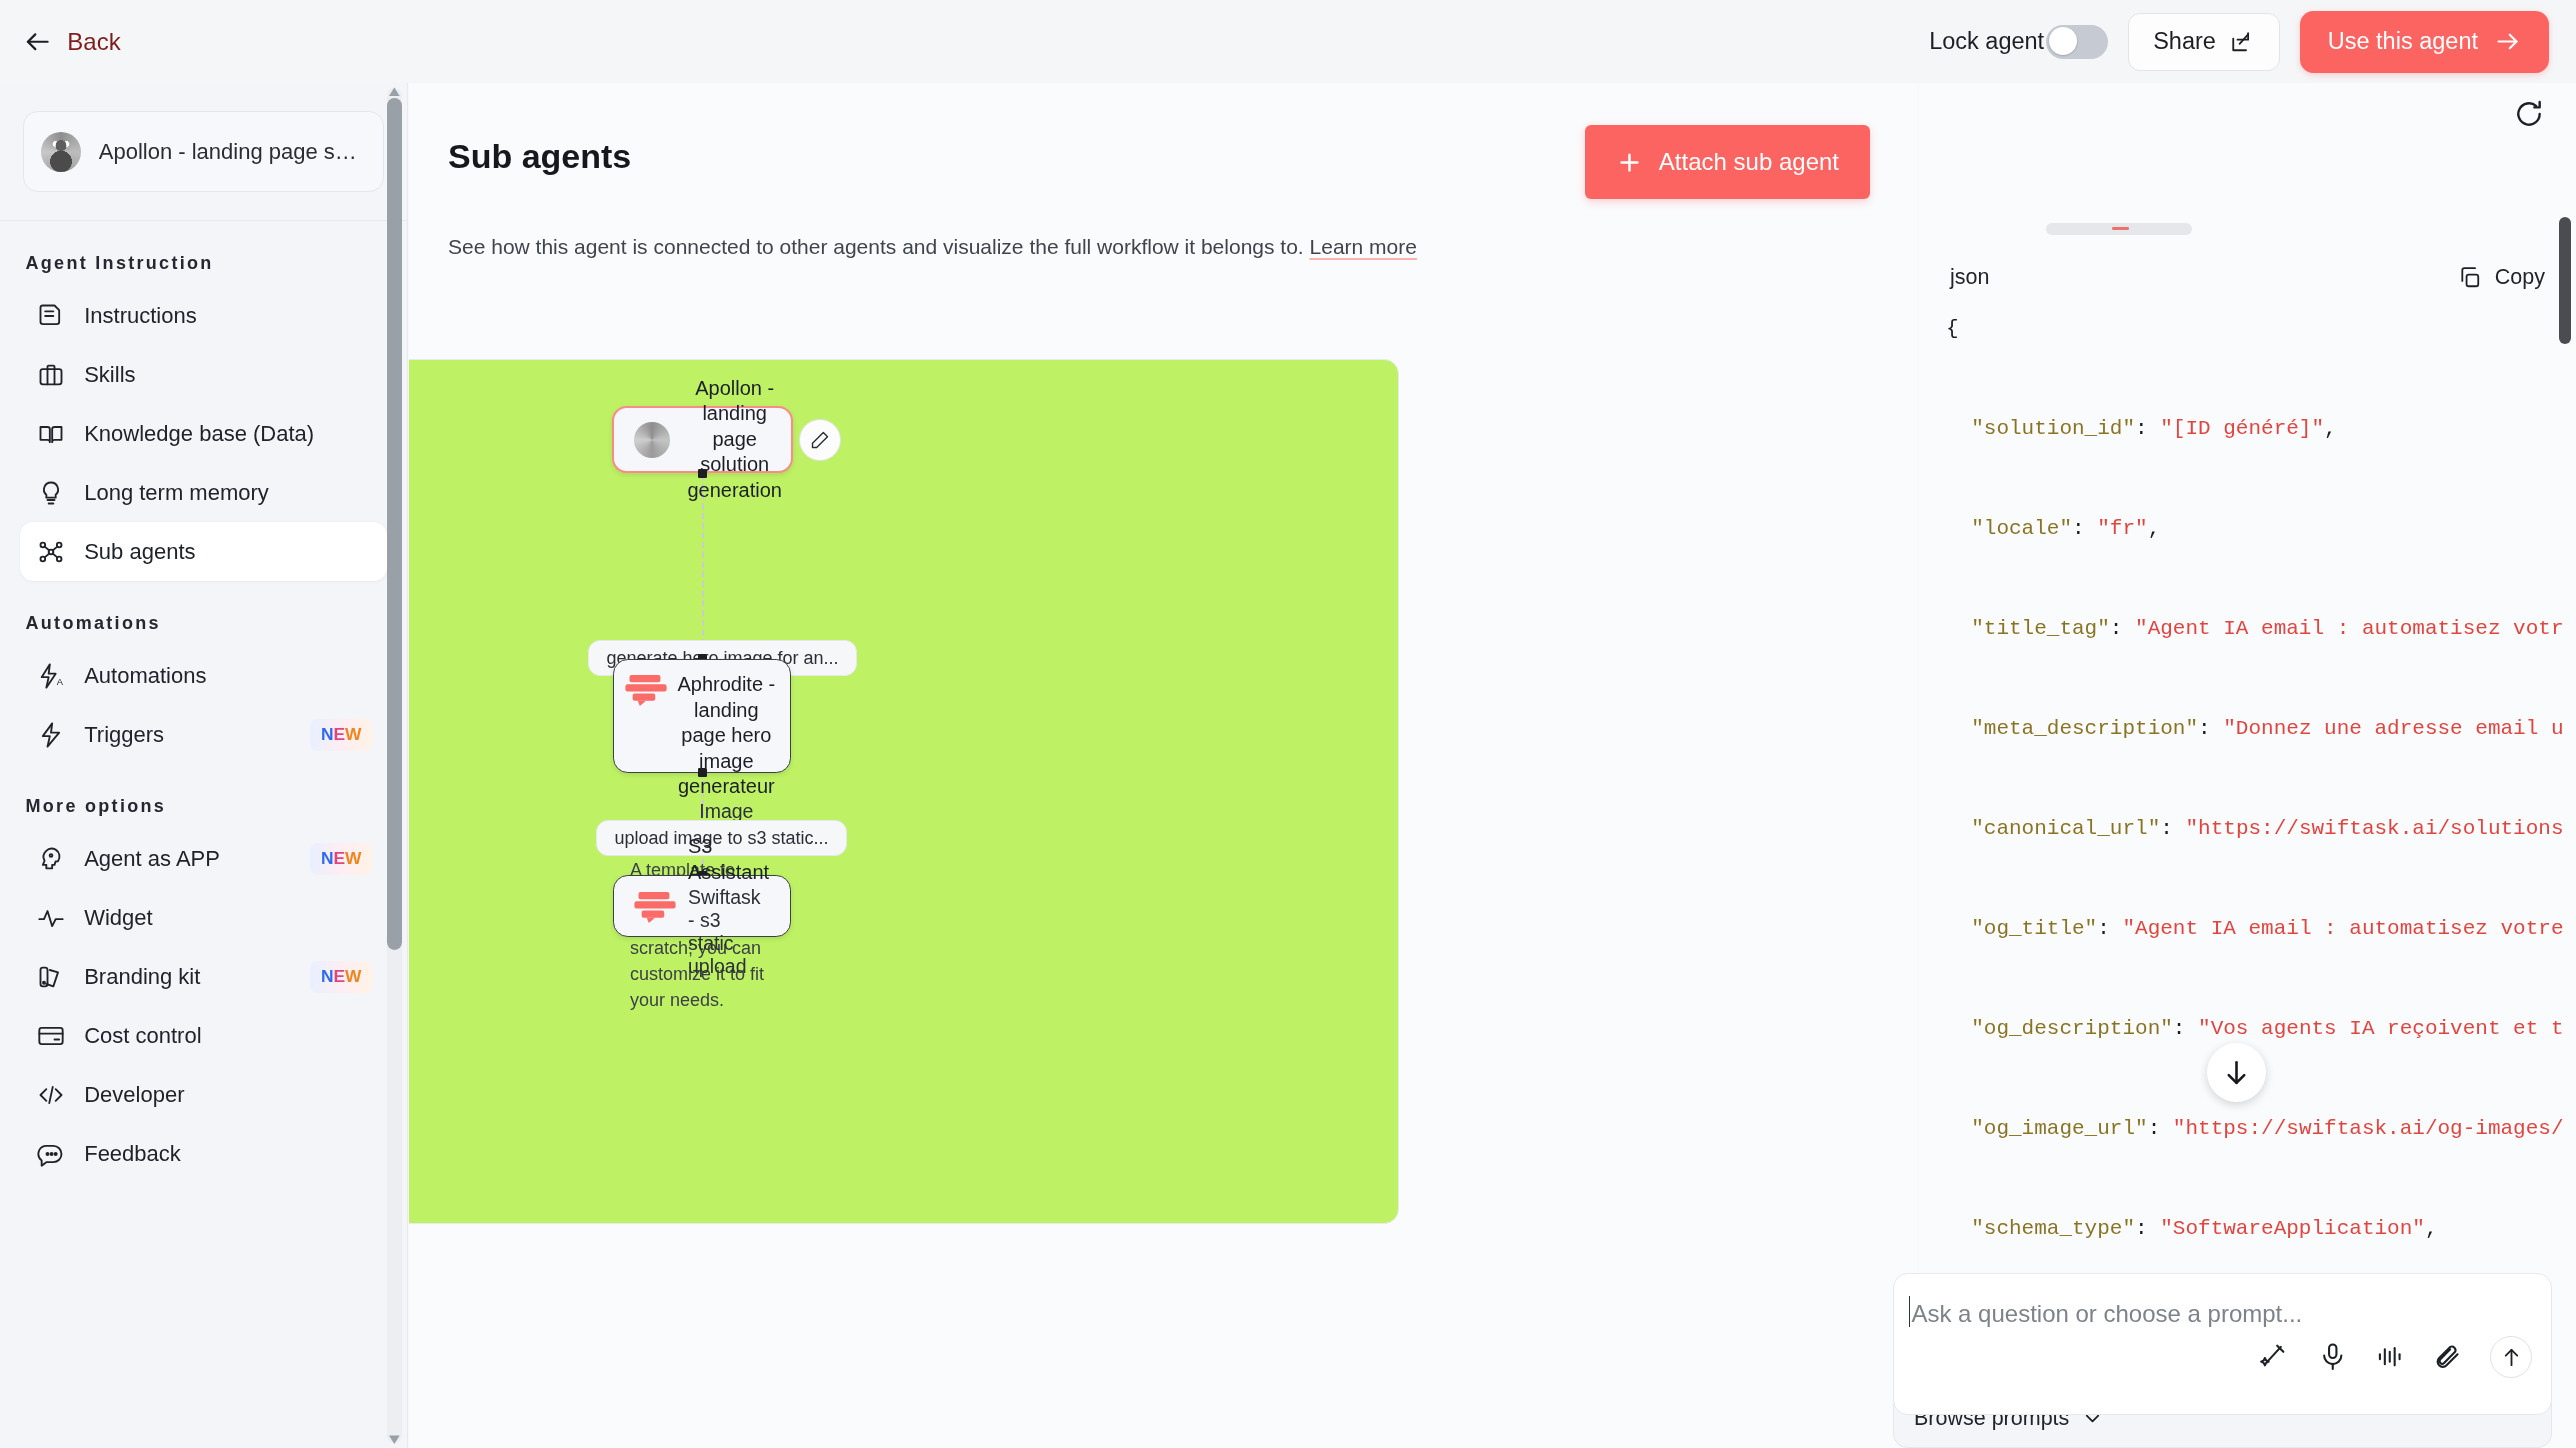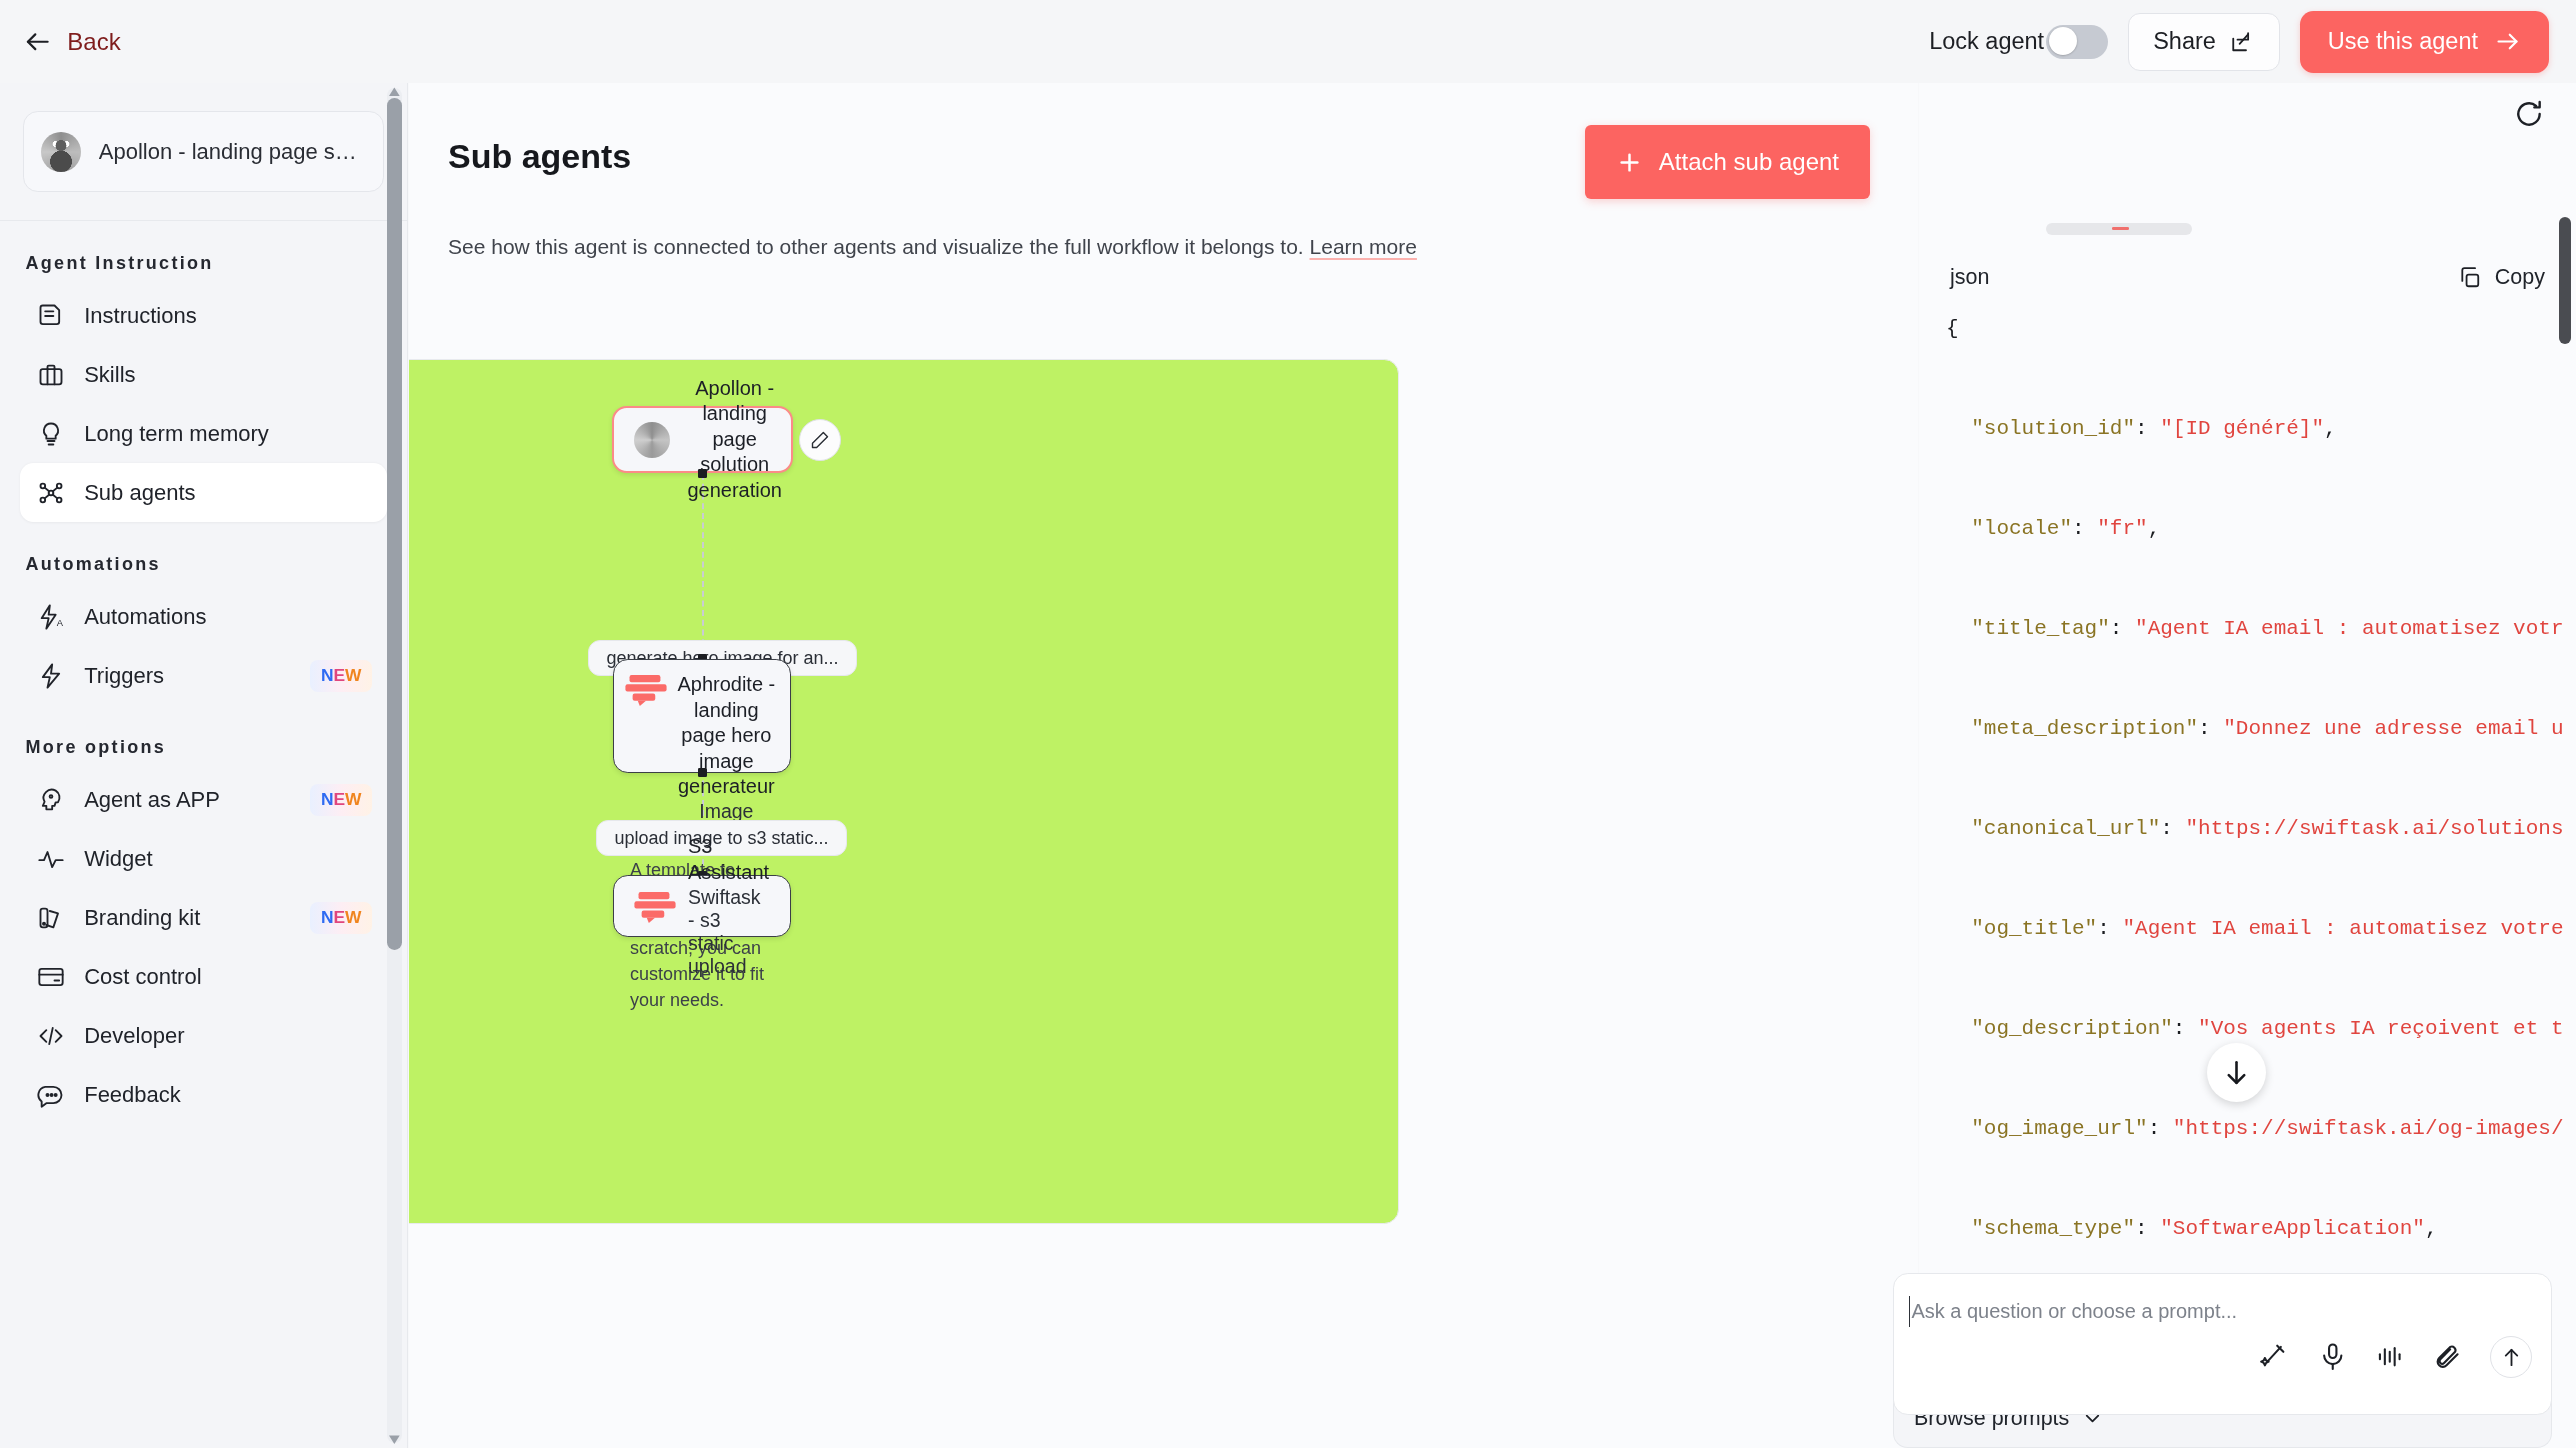--- a/index.html
+++ b/index.html
@@ -229,21 +229,21 @@
     display: flex; align-items: center; justify-content: center; cursor: pointer;
     z-index: 20;
   }
 
   .chatbox {
     position: absolute; left: 1893px; top: 1273px;
     width: 659px; height: 142px;
     background: #ffffff; border: 1.3px solid #e6e8ec; border-radius: 14.8px;
     z-index: 10;
   }
-  .chat-ph { position:absolute; left:17.4px; top:25.5px; font-size:20px; color:#7d828b; }
+  .chat-ph { position:absolute; left:17.4px; top:25.5px; font-size:24px; color:#7d828b; }
   .chat-caret { position:absolute; left:14.8px; top:21.5px; width:1.3px; height:31px; background:#2d3138; }
   .chat-icons { position:absolute; right:19px; top:62px; display:flex; align-items:center; gap:28px; }
   .chat-ico { width: 29.5px; height: 29.5px; cursor: pointer; }
   .send-btn {
     width: 42px; height: 42px; border-radius: 50%;
     border: 1.3px solid #e0e2e7; background:#fff;
     display:flex; align-items:center; justify-content:center; cursor:pointer;
   }
   .browse-bar {
     position: absolute; left: 1893px; top: 1389px;
@@ -319,20 +319,29 @@
         <svg width="28" height="28" viewBox="0 0 24 24" fill="none" stroke="#20232a" stroke-width="1.6" stroke-linecap="round" stroke-linejoin="round">
             <rect x="3" y="7" width="18" height="13" rx="2"></rect>
             <path d="M9 7V5a1 1 0 0 1 1-1h4a1 1 0 0 1 1 1v2"></path>
             <line x1="9" y1="7" x2="9" y2="20"></line>
             <line x1="15" y1="7" x2="15" y2="20"></line>
           </svg>
       </span>
       <span class="sb-label">Skills</span>
     </div>
 
+    <div class="sb-item">
+      <span class="sb-ico">
+        <svg width="28" height="28" viewBox="0 0 24 24" fill="none" stroke="#20232a" stroke-width="1.6" stroke-linecap="round" stroke-linejoin="round">
+            <path d="M3 6h6a2 2 0 0 1 2 2v11a2 2 0 0 0-2-2H3z"></path>
+            <path d="M21 6h-6a2 2 0 0 0-2 2v11a2 2 0 0 1 2-2h6z"></path>
+          </svg>
+      </span>
+      <span class="sb-label">Knowledge base (Data)</span>
+    </div>
 
     <div class="sb-item">
       <span class="sb-ico">
         <svg width="28" height="28" viewBox="0 0 24 24" fill="none" stroke="#20232a" stroke-width="1.6" stroke-linecap="round" stroke-linejoin="round">
             <path d="M9 18h6"></path>
             <path d="M10 21h4"></path>
             <path d="M12 3a6 6 0 0 0-4 10.5V16h8v-2.5A6 6 0 0 0 12 3z"></path>
           </svg>
       </span>
       <span class="sb-label">Long term memory</span>

